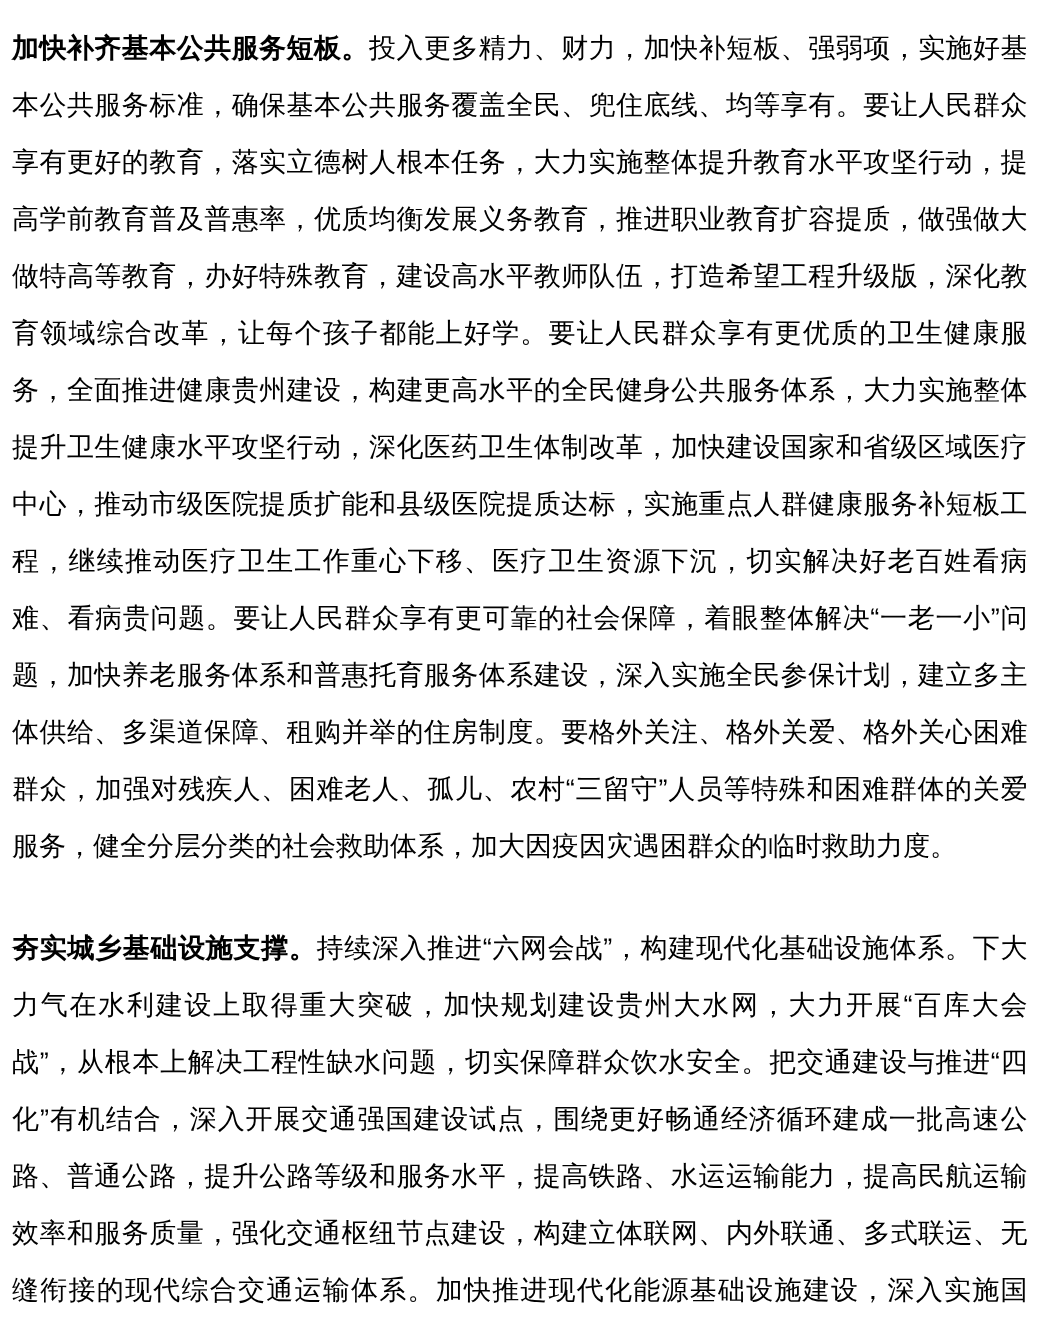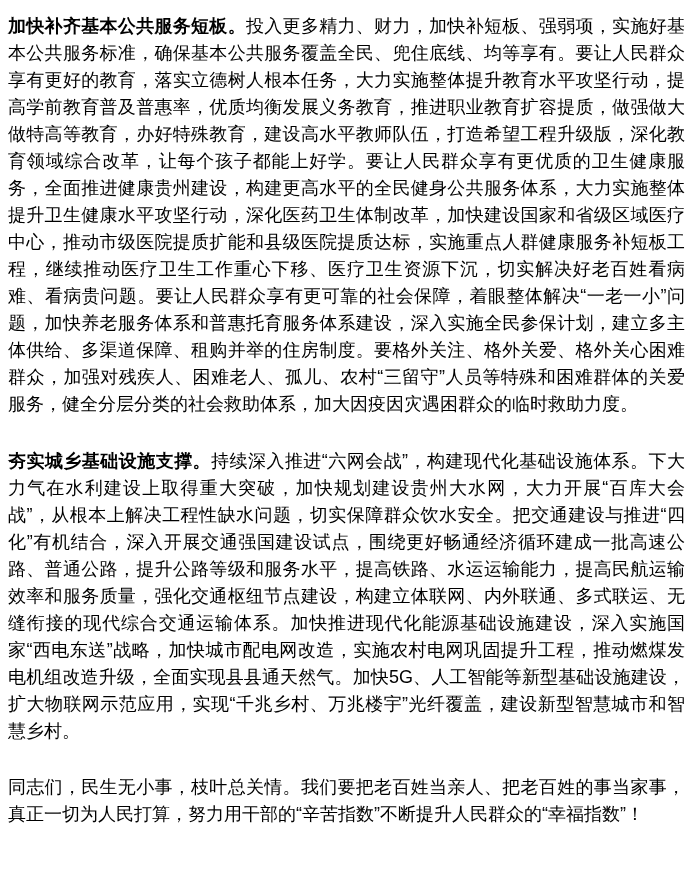--- a/index.html
+++ b/index.html
@@ -13,21 +13,21 @@
     box-sizing: border-box;
     background: #ffffff;
     padding: 13px 8px 0 8px;
     overflow: hidden;
     font-family: "Liberation Sans", sans-serif;
     color: #000000;
   }
   .para {
     margin: 0 0 29.5px 0;
     font-size: 18px;
-    line-height: 27px;
+    line-height: 38px;
     text-align: justify;
     letter-spacing: 0;
     word-break: break-all;
   }
   .para:last-child {
     margin-bottom: 0;
   }
   .para .lead {
     font-weight: 700;
   }

